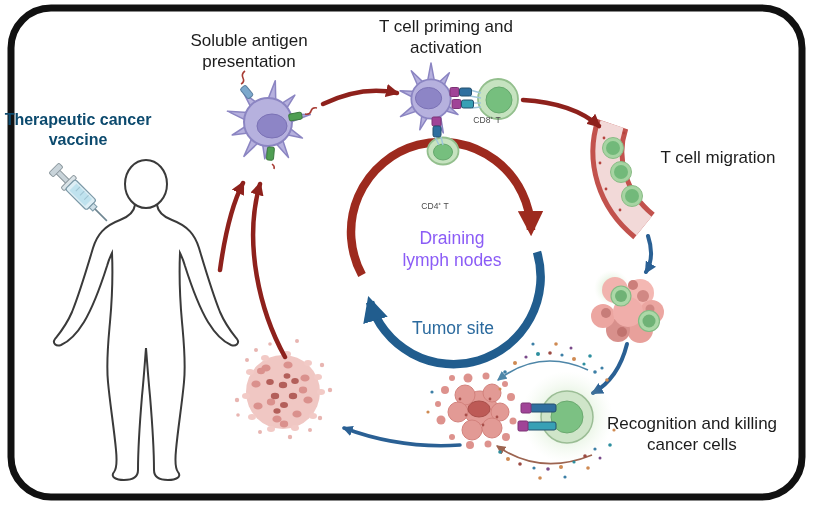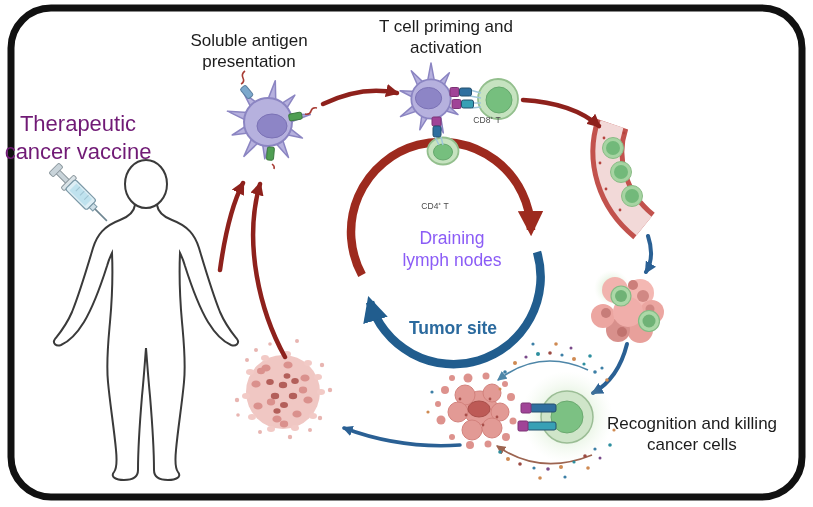--- a/index.html
+++ b/index.html
@@ -1,20 +1,20 @@
 <!DOCTYPE html>
 <html><head>
 <meta charset="utf-8">
 <style>
   html,body{margin:0;padding:0;background:#ffffff;}
   .stage{position:relative;width:813px;height:507px;background:#ffffff;overflow:hidden;
          font-family:"Liberation Sans", sans-serif;}
   .stage svg{position:absolute;left:0;top:0;}
   .lbl{position:absolute;text-align:center;color:#1c1c1c;font-size:17px;line-height:1.25;}
-  .lbl.bold{font-weight:normal;font-size:22px;color:#701a75;}
+  .lbl.bold{font-weight:bold;font-size:16px;color:#0c4a6e;}
   .lbl.tiny{font-size:8.5px;color:#4a4a4a;line-height:1;}
   .lbl.cycle{font-size:17.5px;}
 </style>
 </head>
 <body>
 
 <div class="stage">
 
 <svg width="813" height="507" viewBox="0 0 813 507">
   <defs>
@@ -339,19 +339,20 @@
       <circle cx="614" cy="430" r="1.6" fill="#cf8a52"></circle>
           <circle cx="432" cy="392" r="1.6" fill="#3d7fa6"></circle>
       <circle cx="428" cy="412" r="1.6" fill="#cf8a52"></circle>
     </g>
   </g>
 </svg>
 
 <div class="lbl bold" style="left:3px;top:110px;width:150px;">Therapeutic cancer vaccine</div>
 <div class="lbl" style="left:174px;top:30px;width:150px;">Soluble antigen presentation</div>
 <div class="lbl" style="left:366px;top:16px;width:160px;">T cell priming and activation</div>
+<div class="lbl" style="left:648px;top:147px;width:140px;">T cell migration</div>
 <div class="lbl" style="left:597px;top:413px;width:190px;">Recognition and killing cancer cells</div>
 <div class="lbl cycle" style="left: 402px; top: 196px; width: 100px; color: #8b5cf6; margin-top: 32px;">Draining lymph nodes</div>
-<div class="lbl cycle" style="left: 398px; top: 318px; width: 110px; color: rgb(43, 106, 158); font-weight: bold;">Tumor site</div>
+<div class="lbl cycle" style="left: 398px; top: 318px; width: 110px; color: rgb(43, 106, 158);">Tumor site</div>
 <div class="lbl tiny" style="left:464px;top:116px;width:46px;">CD8⁺ T</div>
 <div class="lbl tiny" style="left:412px;top:162px;width:46px;margin-top:40px;">CD4⁺ T</div>
 
 </div>
 
 </body></html>

